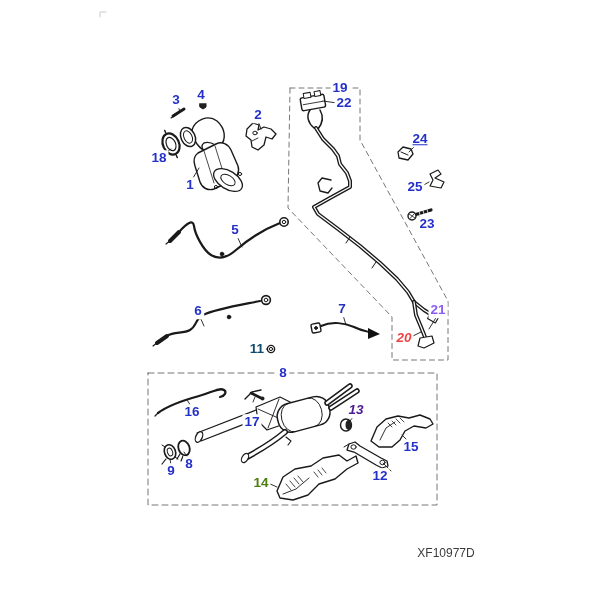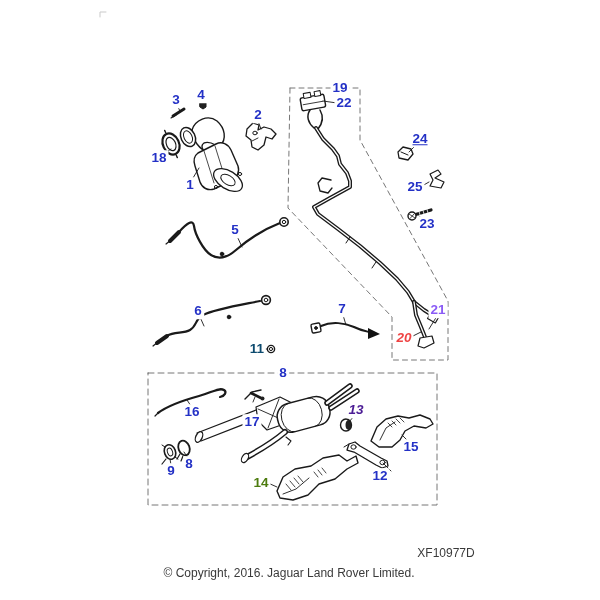--- a/index.html
+++ b/index.html
@@ -259,15 +259,14 @@
       <div class="callout" style="left: 404px; top: 338px; color: #ef4444; font-style: italic;">20</div>
       <div class="callout" style="left: 438px; top: 310px; color: #8b5cf6;">21</div>
       <div class="callout" style="left: 344px; top: 103px; color: rgb(36, 49, 198);">22</div>
       <div class="callout" style="left: 427px; top: 224px; color: rgb(36, 49, 198);">23</div>
       <div class="callout" style="left: 420px; top: 139px; color: rgb(36, 49, 198); text-decoration: underline;">24</div>
       <div class="callout" style="left: 415px; top: 187px; color: rgb(36, 49, 198);">25</div>
     </div>
 
 <div class="smalltext" style="left:446px;top:553px;">XF10977D</div>
 
-<div class="smalltext" style="left:289px;top:573px;">© Copyright, 2016. Jaguar Land Rover Limited.</div>
 
 </div>
 
 </body></html>

